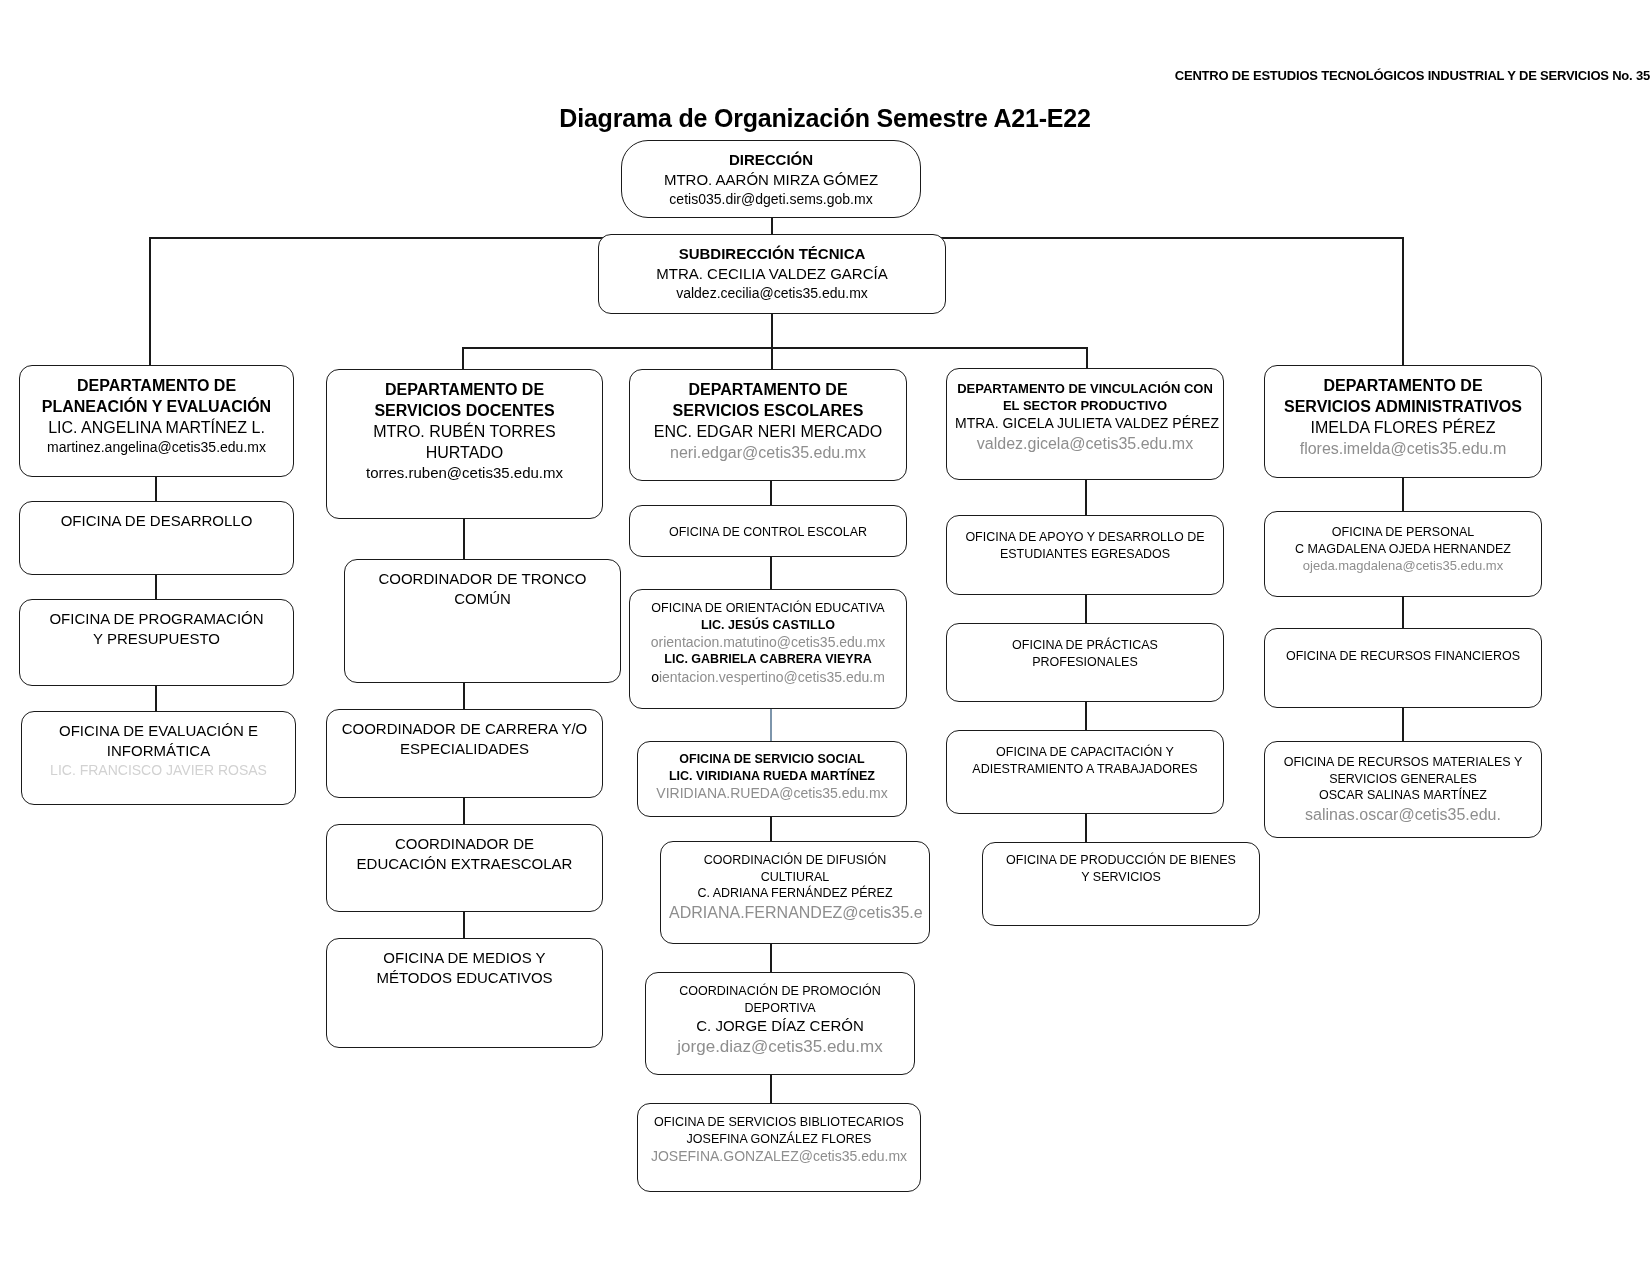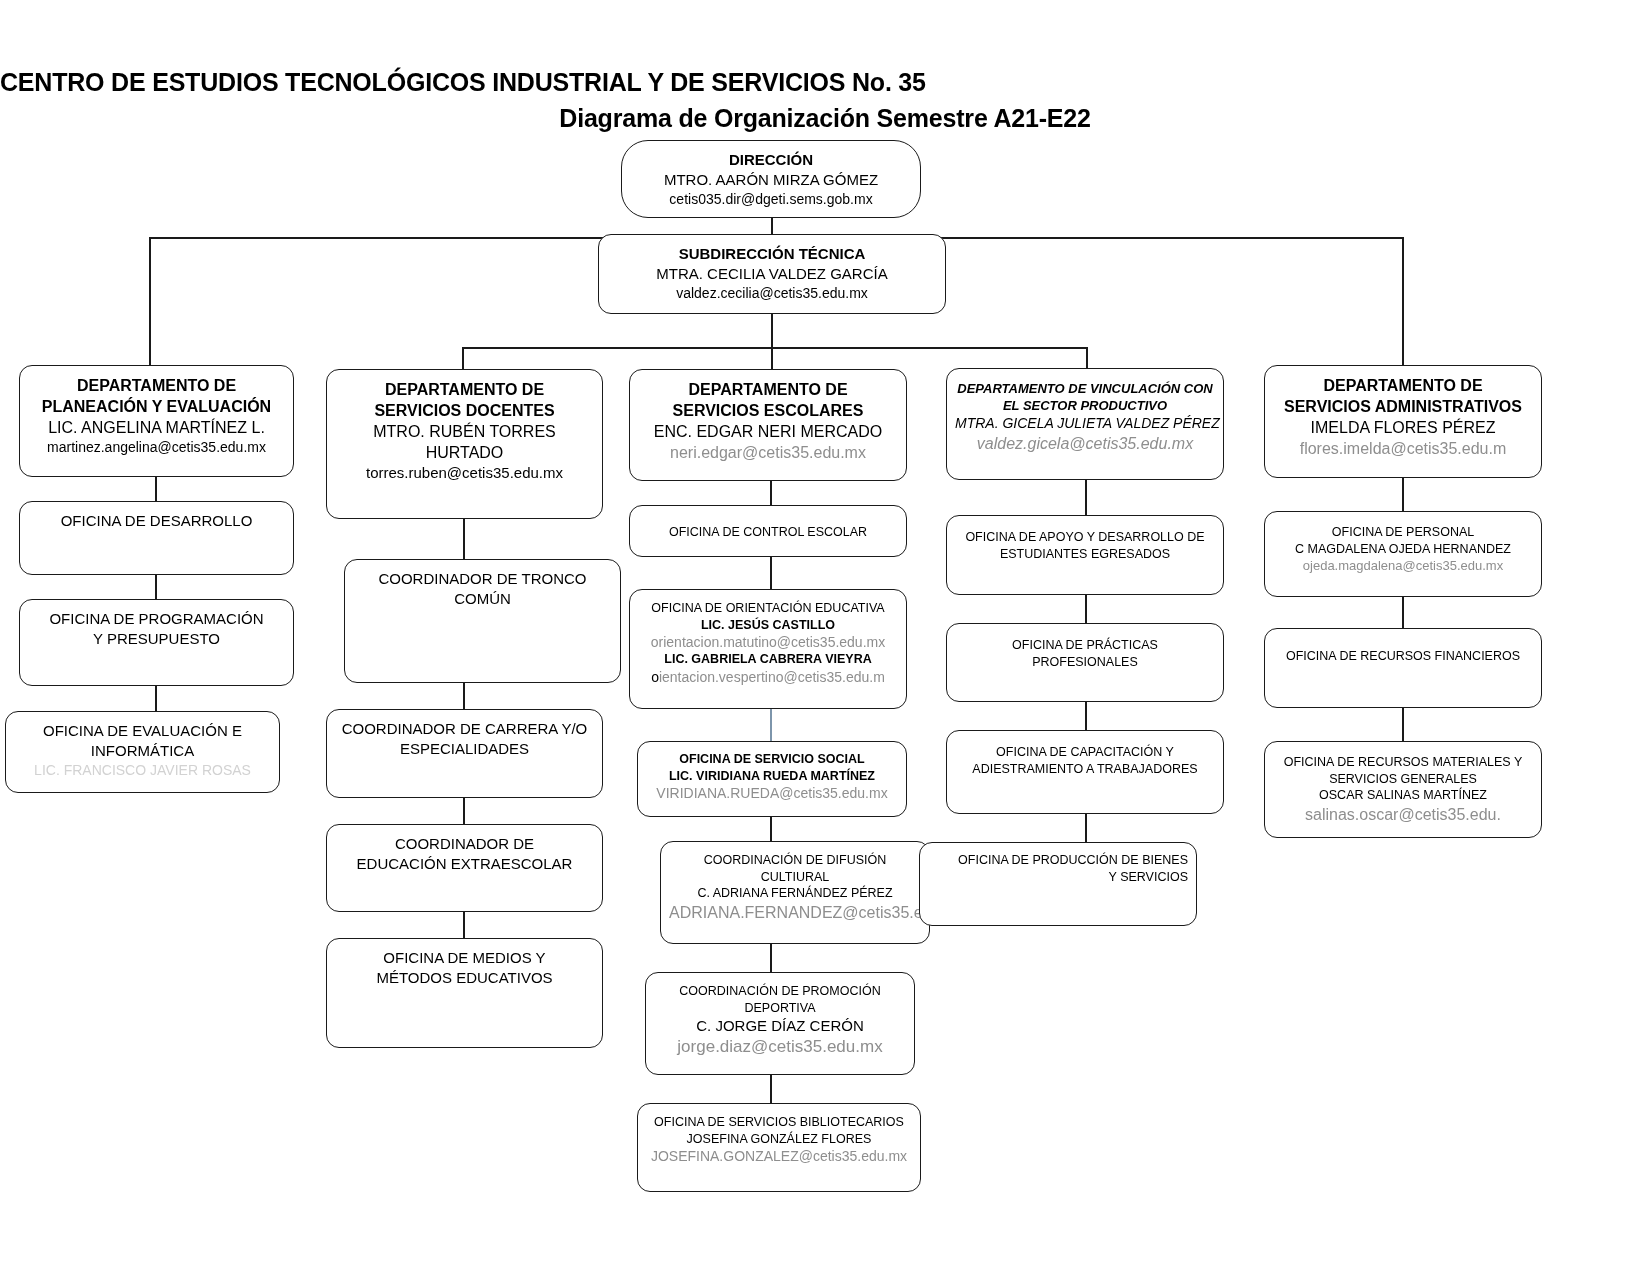--- a/index.html
+++ b/index.html
@@ -9,21 +9,21 @@
     font-family:"Liberation Sans","DejaVu Sans",sans-serif;
     color:#000000;
     overflow:hidden;
     position:relative;
   }
   #canvas{position:absolute;left:0;top:0;width:1650px;height:1275px;}
 
   
   .title1{
     position:absolute;left:0;top:68px;width:1650px;
-    text-align:left;font-weight:bold;font-size:25px;letter-spacing:-0.2px;
+    text-align:right;font-weight:bold;font-size:13px;letter-spacing:-0.2px;
   }
   .title2{
     position:absolute;left:0;top:104px;width:1650px;
     text-align:center;font-weight:bold;font-size:25px;letter-spacing:-0.2px;
   }
 
   
   .ln{position:absolute;background:#1a1a1a;}
   .ln.v{width:2px;}
   .ln.h{height:2px;}
@@ -126,21 +126,21 @@
   <div class="box" style="left:19px;top:501px;width:275px;height:74px;">
 
     <span class="ln1 fs15">OFICINA DE DESARROLLO</span>
   </div>
 
   <div class="box" style="left:19px;top:599px;width:275px;height:87px;">
     <span class="ln1 fs15">OFICINA DE PROGRAMACIÓN</span>
     <span class="ln2 fs15">Y PRESUPUESTO</span>
   </div>
 
-  <div class="box" style="left:5px;top:711px;width:275px;height:82px;">
+  <div class="box" style="left:21px;top:711px;width:275px;height:94px;">
     <span class="ln1 fs15">OFICINA DE EVALUACIÓN E</span>
     <span class="ln2 fs15">INFORMÁTICA</span>
     <span class="ln3 fs14" style="color:#d2d2d2;">LIC. FRANCISCO JAVIER ROSAS</span>
   </div>
 
   <div class="box" style="left:326px;top:369px;width:277px;height:150px;">
     <span class="ln1 b fs16">DEPARTAMENTO DE</span>
     <span class="ln2 b fs16">SERVICIOS DOCENTES</span>
     <span class="ln3 fs16">MTRO. RUBÉN TORRES</span>
     <span class="ln4 fs16">HURTADO</span>
@@ -205,21 +205,21 @@
     <span class="ln3 fs15">C. JORGE DÍAZ CERÓN</span>
     <span class="ln4 fs17 mail">jorge.diaz@cetis35.edu.mx</span>
   </div>
 
   <div class="box" style="left:637px;top:1103px;width:284px;height:89px;padding-top:10px;">
     <span class="ln1 fs125">OFICINA DE SERVICIOS BIBLIOTECARIOS</span>
     <span class="ln2 fs125">JOSEFINA GONZÁLEZ FLORES</span>
     <span class="ln3 fs14 mail">JOSEFINA.GONZALEZ@cetis35.edu.mx</span>
   </div>
 
-  <div class="box" style="left:946px;top:368px;width:278px;height:112px;padding-top:11px;font-style:italic;">
+  <div class="box" style="left:946px;top:368px;width:278px;height:112px;padding-top:11px;">
     <span class="ln1 b fs13">DEPARTAMENTO DE VINCULACIÓN CON</span>
     <span class="ln2 b fs13">EL SECTOR PRODUCTIVO</span>
     <span class="ln3 fs14">MTRA. GICELA JULIETA VALDEZ PÉREZ</span>
     <span class="ln4 fs16 mail">valdez.gicela@cetis35.edu.mx</span>
   </div>
 
   <div class="box" style="left:946px;top:515px;width:278px;height:80px;padding-top:13px;">
     <span class="ln1 fs125">OFICINA DE APOYO Y DESARROLLO DE</span>
     <span class="ln2 fs125">ESTUDIANTES EGRESADOS</span>
   </div>
@@ -227,21 +227,21 @@
   <div class="box" style="left:946px;top:623px;width:278px;height:79px;padding-top:13px;">
     <span class="ln1 fs125">OFICINA DE PRÁCTICAS</span>
     <span class="ln2 fs125">PROFESIONALES</span>
   </div>
 
   <div class="box" style="left:946px;top:730px;width:278px;height:84px;padding-top:13px;">
     <span class="ln1 fs125">OFICINA DE CAPACITACIÓN Y</span>
     <span class="ln2 fs125">ADIESTRAMIENTO A TRABAJADORES</span>
   </div>
 
-  <div class="box" style="left:919px;top:842px;width:278px;height:84px;text-align:right;">
+  <div class="box" style="left:982px;top:842px;width:278px;height:84px;">
     <span class="ln1 fs125">OFICINA DE PRODUCCIÓN DE BIENES</span>
     <span class="ln2 fs125">Y SERVICIOS</span>
   </div>
 
   <div class="box" style="left:1264px;top:365px;width:278px;height:113px;">
     <span class="ln1 b fs16">DEPARTAMENTO DE</span>
     <span class="ln2 b fs16">SERVICIOS ADMINISTRATIVOS</span>
     <span class="ln3 fs16">IMELDA FLORES PÉREZ</span>
     <span class="ln4 fs16 mail">flores.imelda@cetis35.edu.m</span>
   </div>

